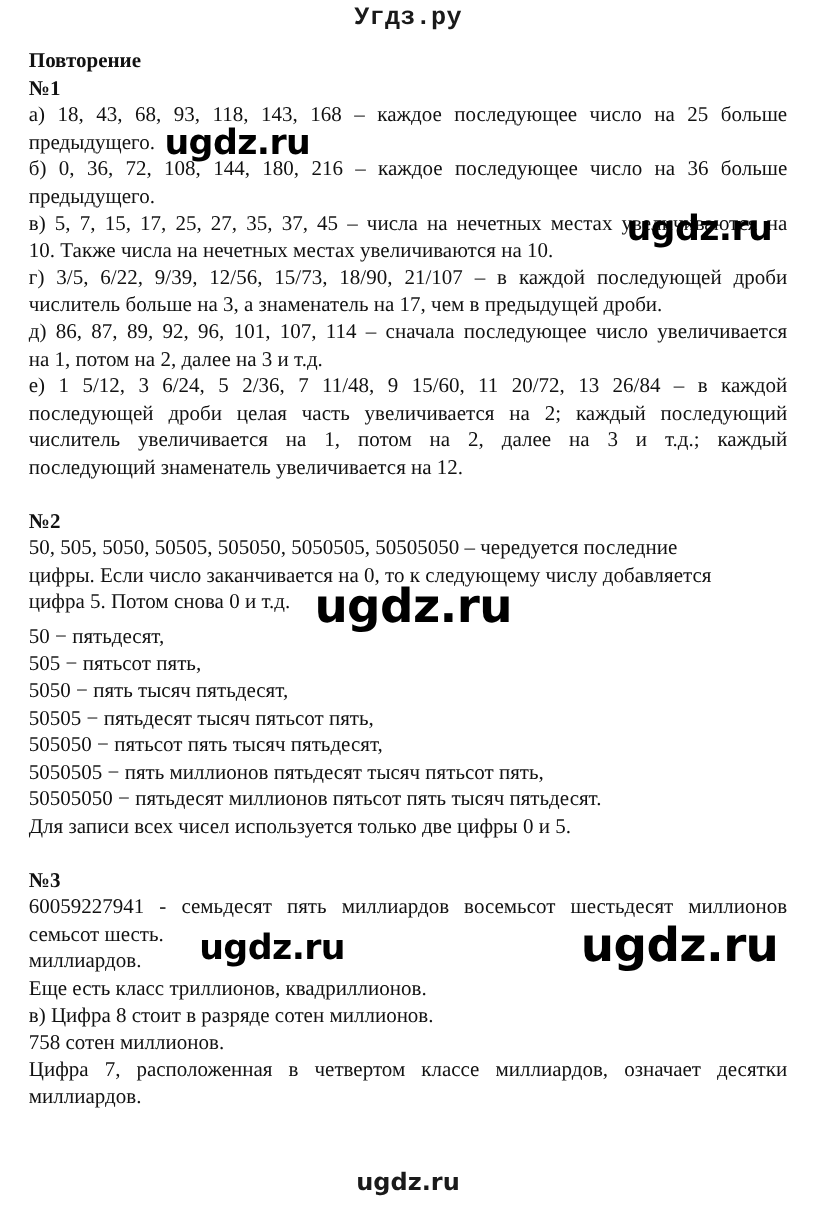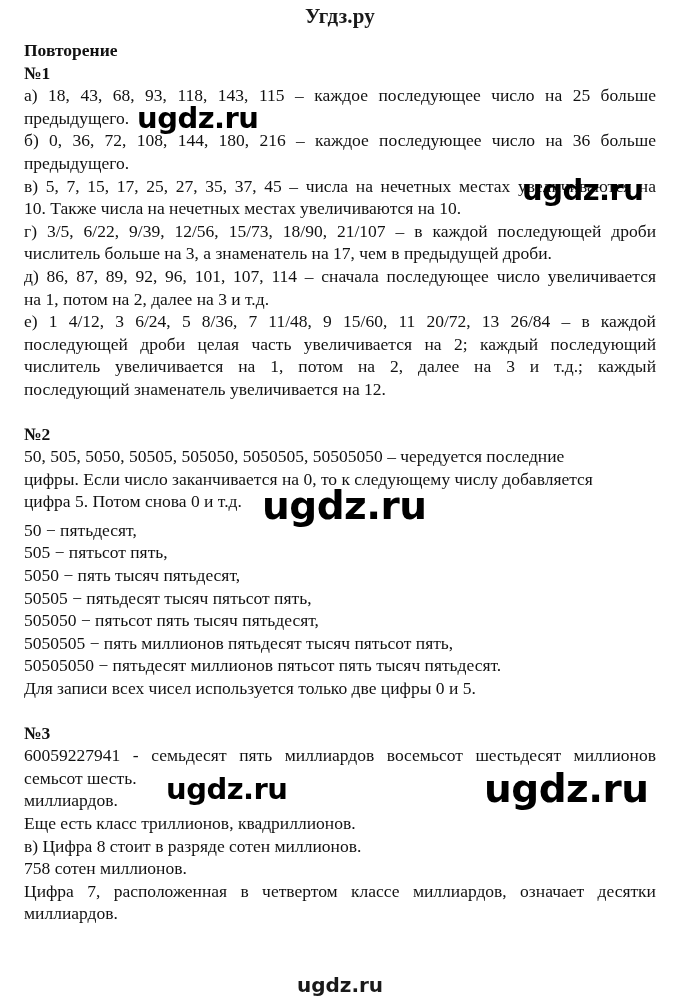--- a/index.html
+++ b/index.html
@@ -1,48 +1,48 @@
 <!DOCTYPE html>
 <html><head>
 <meta charset="utf-8">
 <style>
   html, body { margin:0; padding:0; background:#ffffff; }
   body { width:680px; height:1008px; position:relative; overflow:hidden; color:#111; }
   .site-title { position:absolute; left:0; top:4px; width:680px; text-align:center;
-    font-family:Liberation Serif, serif; font-size:21px; font-weight:bold; color:#1a1a1a; letter-spacing:0.2px; }
+    font-family:Liberation Mono, monospace; font-size:21px; font-weight:bold; color:#1a1a1a; letter-spacing:0.2px; }
   .doc { position:absolute; left:24px; top:39px; width:632px;
     font-family:"Liberation Serif", serif; font-size:17.5px; line-height:22.6px; }
   .doc p { margin:0; text-align:justify; }
   .doc .just-last { text-align-last:justify; }
   .heading { font-weight:bold; }
   .gap { height:22px; }
   .gap-sm { height:6px; }
   .wm { position:absolute; font-family:"DejaVu Sans", sans-serif; font-weight:bold; color:#000; letter-spacing:-0.5px; }
   .footer { position:absolute; left:0; top:973px; width:680px; text-align:center;
     font-family:"DejaVu Sans", sans-serif; font-size:20px; font-weight:bold; color:#1a1a1a; }
 </style>
 </head>
 <body>
 
 <div class="site-title">Угдз.ру</div>
 
 <div class="doc">
   <p class="heading">Повторение</p>
   <p class="heading">№1</p>
-  <p class="just-last">а) 18, 43, 68, 93, 118, 143, 115 – каждое последующее число на 25 больше</p>
+  <p class="just-last">а) 18, 43, 68, 93, 118, 143, 168 – каждое последующее число на 25 больше</p>
   <p>предыдущего.</p>
   <p class="just-last">б) 0, 36, 72, 108, 144, 180, 216 – каждое последующее число на 36 больше</p>
   <p>предыдущего.</p>
   <p class="just-last">в) 5, 7, 15, 17, 25, 27, 35, 37, 45 – числа на нечетных местах увеличиваются на</p>
   <p>10. Также числа на нечетных местах увеличиваются на 10.</p>
   <p class="just-last">г) 3/5, 6/22, 9/39, 12/56, 15/73, 18/90, 21/107 – в каждой последующей дроби</p>
   <p>числитель больше на 3, а знаменатель на 17, чем в предыдущей дроби.</p>
   <p class="just-last">д) 86, 87, 89, 92, 96, 101, 107, 114 – сначала последующее число увеличивается</p>
   <p>на 1, потом на 2, далее на 3 и т.д.</p>
-  <p class="just-last">е) 1 4/12,  3 6/24,  5 8/36,  7 11/48,  9 15/60,  11 20/72,  13 26/84 – в каждой</p>
+  <p class="just-last">е) 1 5/12,  3 6/24,  5 2/36,  7 11/48,  9 15/60,  11 20/72,  13 26/84 – в каждой</p>
   <p class="just-last">последующей дроби целая часть увеличивается на 2; каждый последующий</p>
   <p class="just-last">числитель увеличивается на 1, потом на 2, далее на 3 и т.д.; каждый</p>
   <p>последующий знаменатель увеличивается на 12.</p>
 
   <div class="gap"></div>
 
   <p class="heading">№2</p>
   <p>50,  505,  5050,  50505,  505050,  5050505,  50505050 – чередуется последние</p>
   <p>цифры. Если число заканчивается на 0, то к следующему числу добавляется</p>
   <p>цифра 5. Потом снова 0 и т.д.</p>

